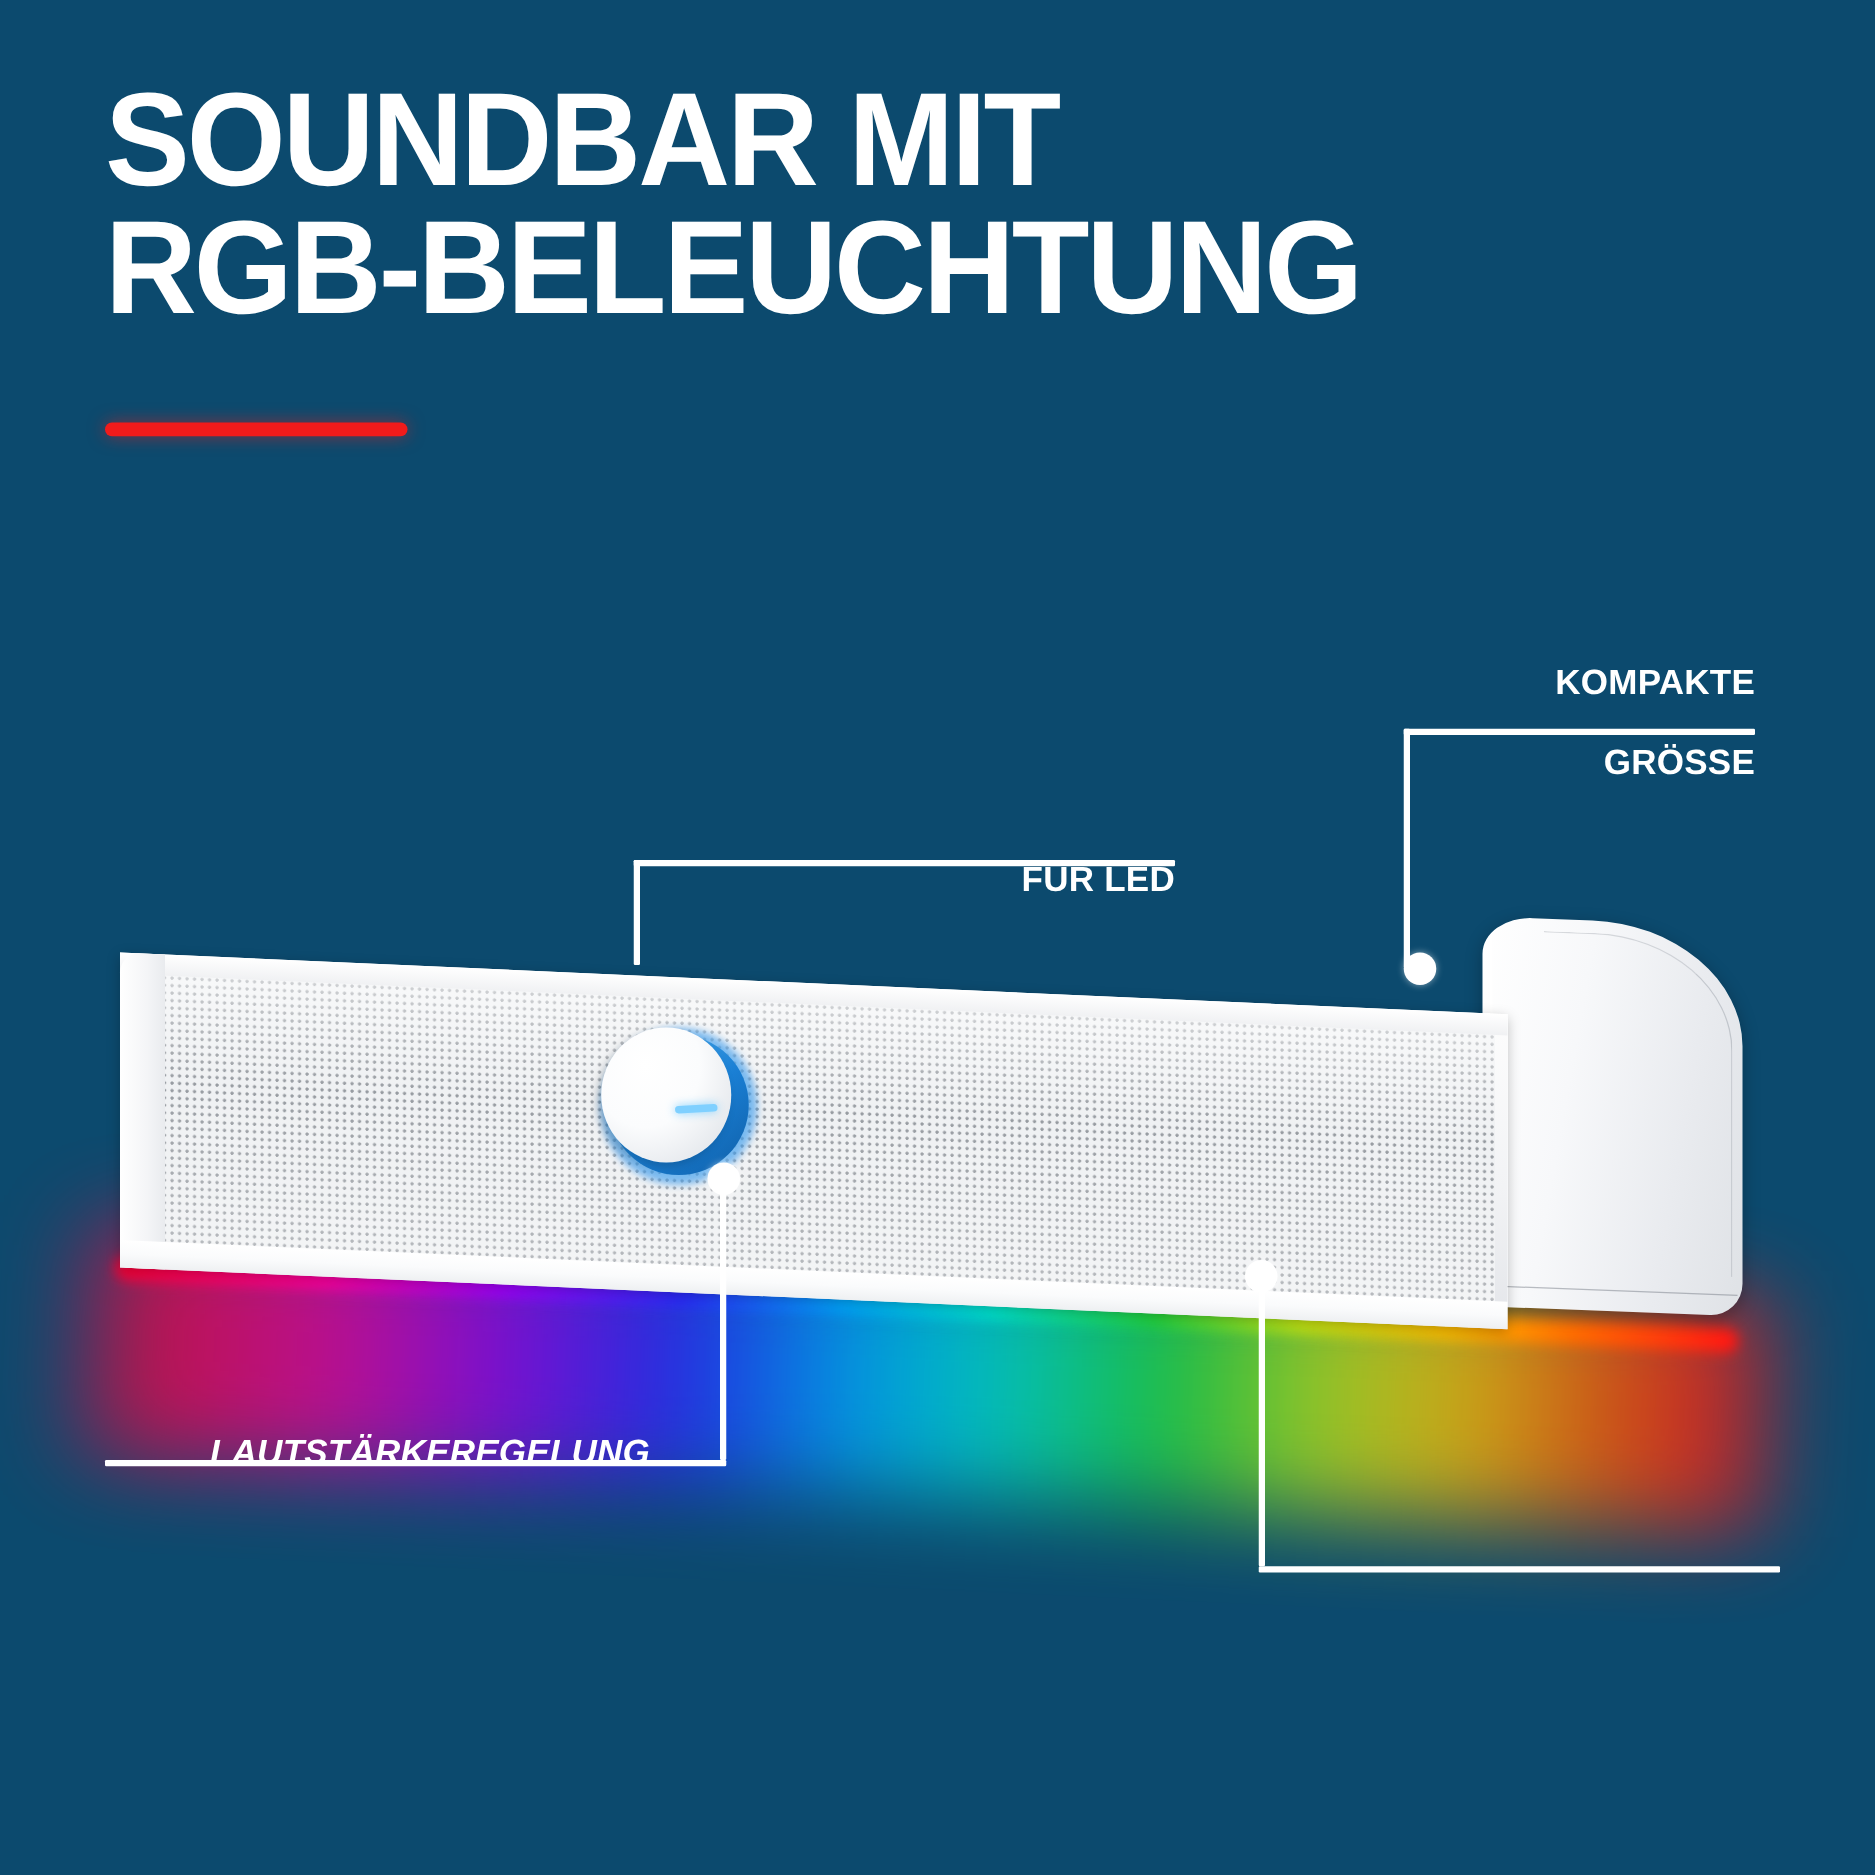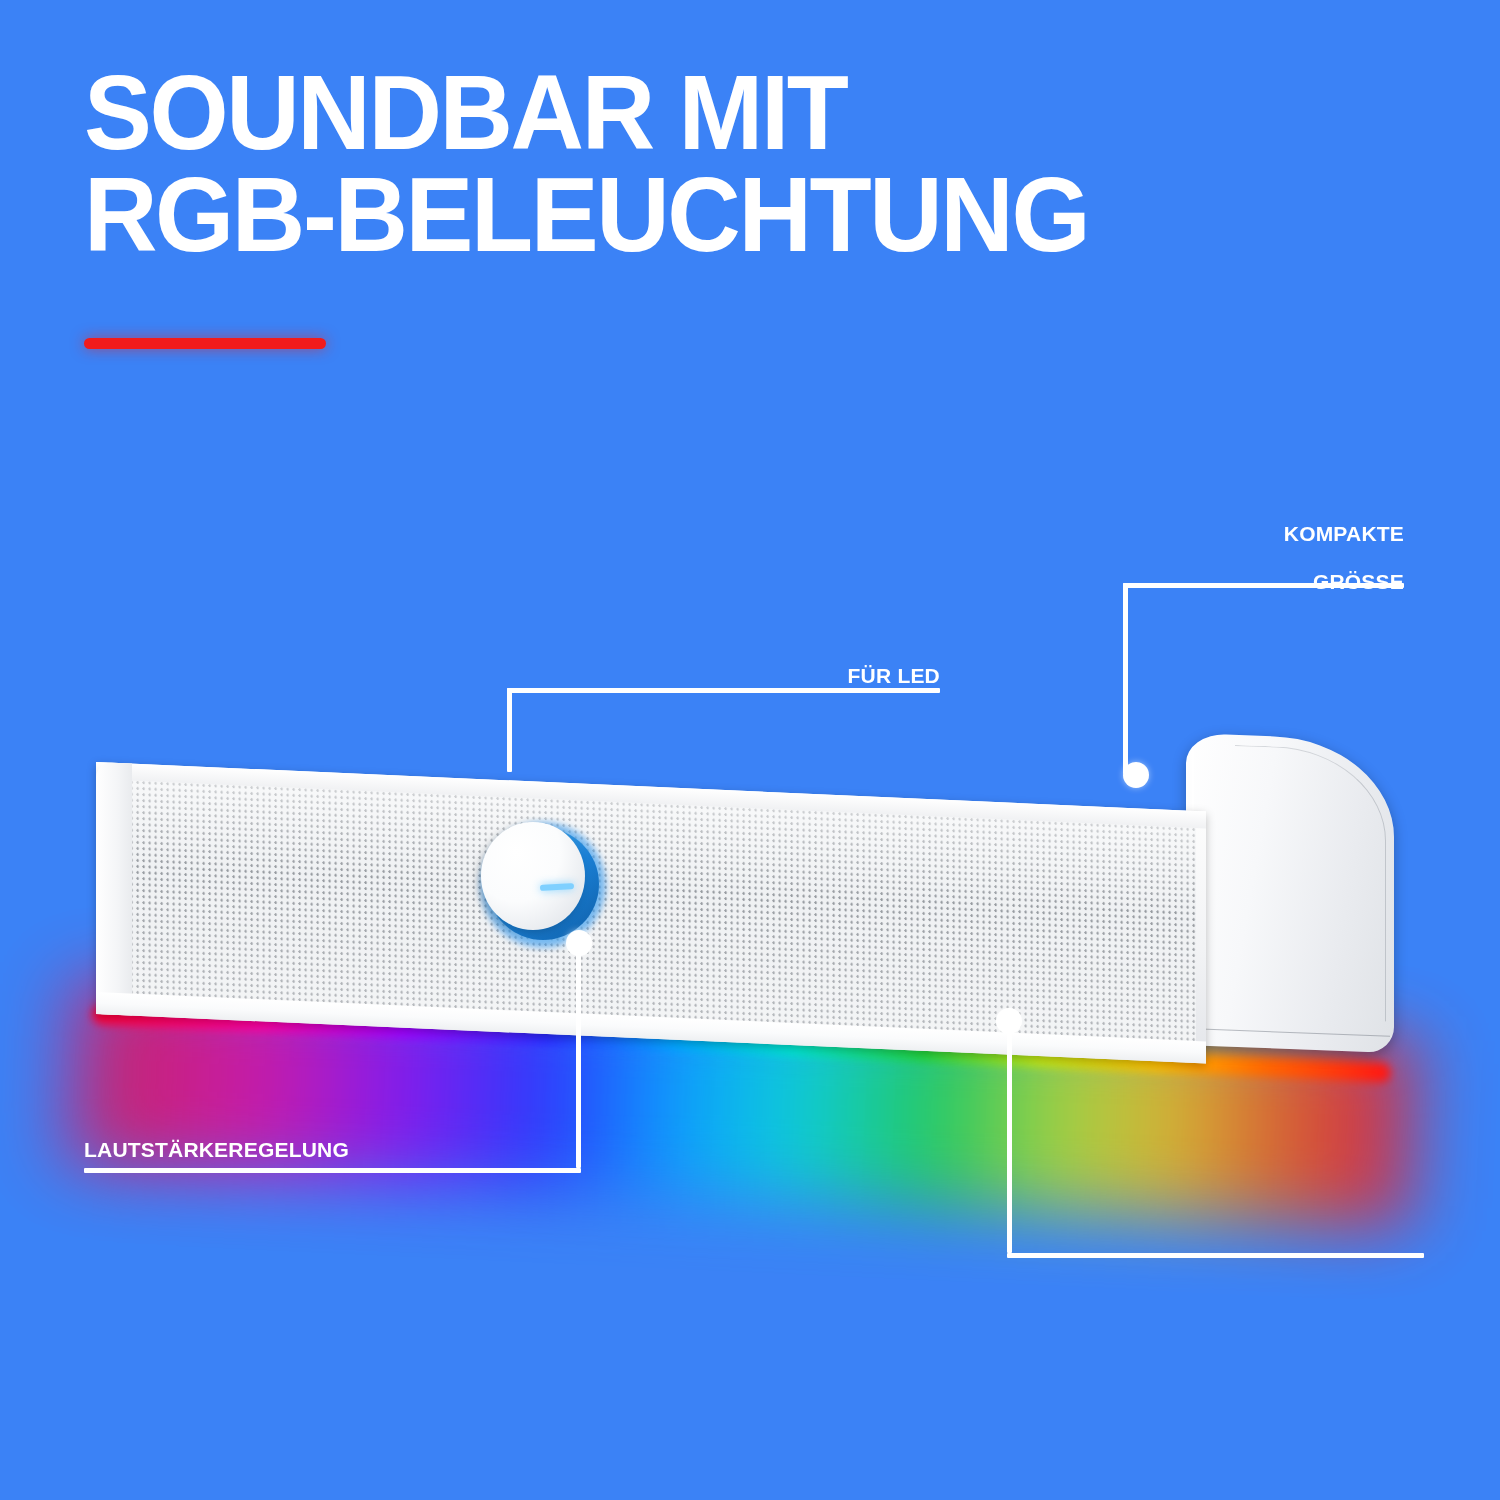--- a/index.html
+++ b/index.html
@@ -4,21 +4,21 @@
 <style>
   html, body {
     margin: 0;
     padding: 0;
     background: #050833;
   }
   #stage {
     position: relative;
     width: 1500px;
     height: 1500px;
-    background: #3b82f6;
+    background: #0c4a6e;
     overflow: hidden;
     font-family: "Liberation Sans", sans-serif;
     -webkit-font-smoothing: antialiased;
   }
 
   
   .headline {
     position: absolute;
     left: 84px;
     top: 62px;
@@ -45,27 +45,27 @@
     border-radius: 6px;
     background: #f11b1b;
     box-shadow: 0 0 14px rgba(240,26,26,0.55);
   }
 
   
   .callout {
     position: absolute;
     color: #ffffff;
     font-weight: bold;
-    font-size: 21px;
+    font-size: 28px;
     line-height: 1.14;
     letter-spacing: 0.2px;
     white-space: pre-line;
   }
   .callout.right { text-align: right; }
-  .callout.left  { text-align: left; }
+  .callout.left  { text-align: center; font-style: italic; }
 
   
   .rule {
     position: absolute;
     background: #ffffff;
     border-radius: 1px;
   }
   .rule.h { height: 5px; }
   .rule.v { width: 5px; }
 

